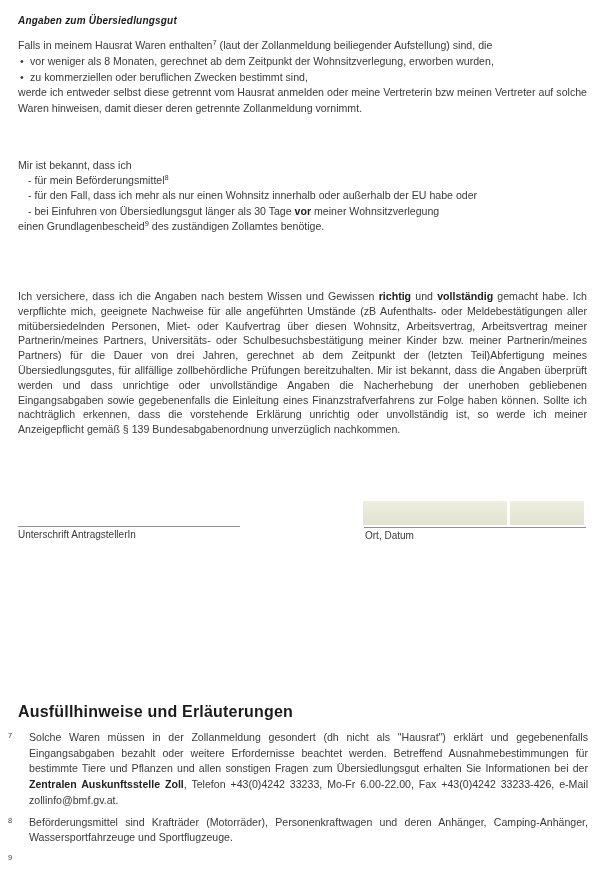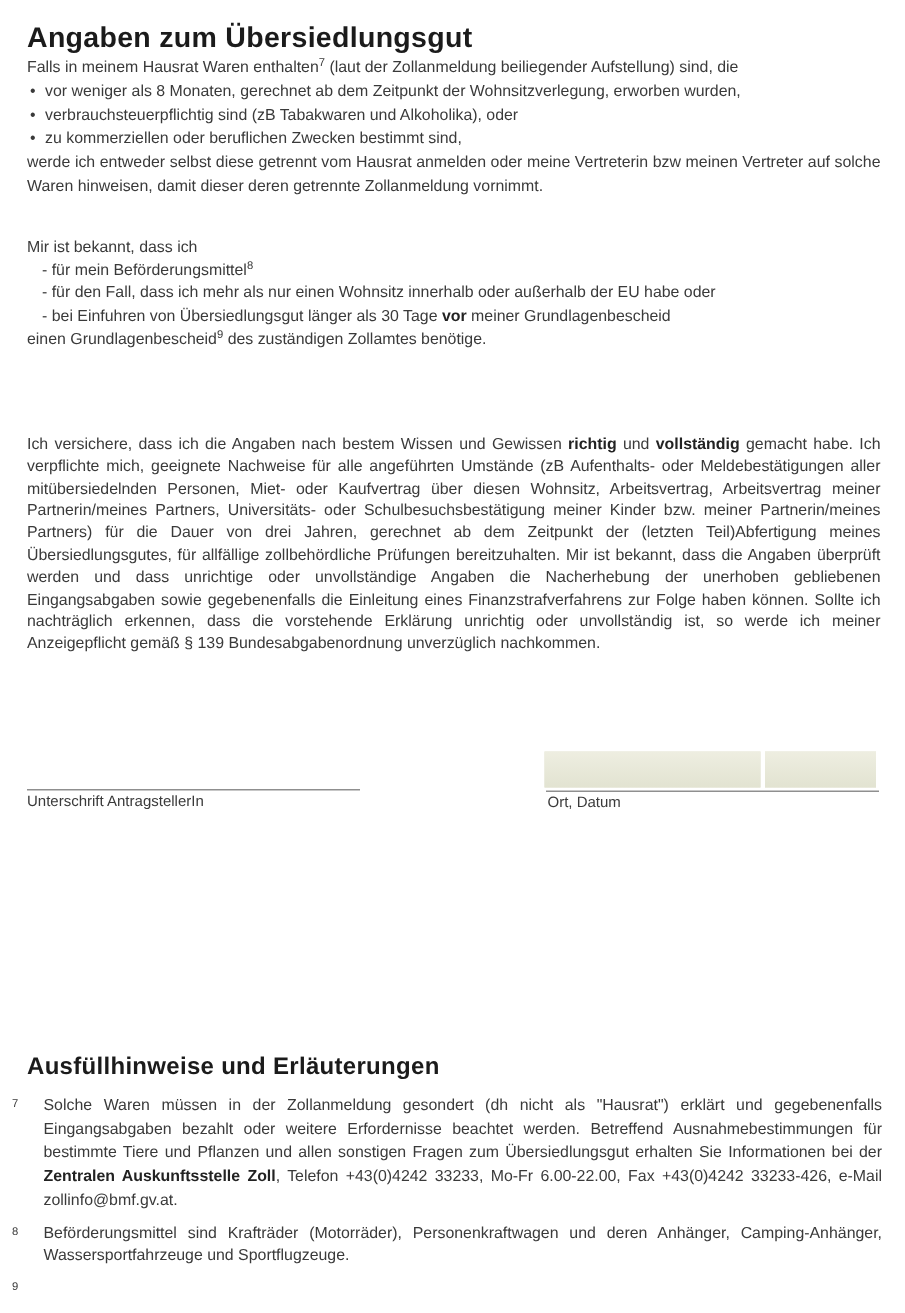--- a/index.html
+++ b/index.html
@@ -8,24 +8,25 @@
     width: 603px;
     height: 875px;
     background: #ffffff;
     font-family: "Liberation Sans", sans-serif;
     color: #333333;
     overflow: hidden;
   }
   .h1 {
     position: absolute;
     left: 18px;
-    font-size: 19px;
+    font-size: 10px;
     font-weight: bold;
     color: #1b1b1b;
     letter-spacing: 0.2px;
+    font-style: italic;
   }
   .body-txt { font-size: 10.6px; color: #3a3a3a; }
   .just { text-align: justify; }
   .b { font-weight: bold; color: #222222; }
   sup.fnref {
     font-size: 7.5px;
     vertical-align: 4px;
     line-height: 0;
   }
 
@@ -106,31 +107,30 @@
 <body>
 
 <div class="page">
 
   <div class="h1" style="top:15px;">Angaben zum Übersiedlungsgut</div>
 
   <div class="intro body-txt just">
     <span>Falls in meinem Hausrat Waren enthalten</span><sup class="fnref">7</sup><span> (laut der Zollanmeldung beiliegender Aufstellung) sind, die</span>
     <ul class="bullets">
       <li>vor weniger als 8 Monaten, gerechnet ab dem Zeitpunkt der Wohnsitzverlegung, erworben wurden,</li>
-      <li>verbrauchsteuerpflichtig sind (zB Tabakwaren und Alkoholika), oder</li>
       <li>zu kommerziellen oder beruflichen Zwecken bestimmt sind,</li>
     </ul>
     <div>werde ich entweder selbst diese getrennt vom Hausrat anmelden oder meine Vertreterin bzw meinen Vertreter auf solche Waren hinweisen, damit dieser deren getrennte Zollanmeldung vornimmt.</div>
   </div>
 
   <div class="bekannt body-txt">
     <div>Mir ist bekannt, dass ich</div>
     <div class="indent"><span>- für mein Beförderungsmittel</span><sup class="fnref">8</sup></div>
     <div class="indent">- für den Fall, dass ich mehr als nur einen Wohnsitz innerhalb oder außerhalb der EU habe oder</div>
-    <div class="indent"><span>- bei Einfuhren von Übersiedlungsgut länger als 30 Tage </span><span class="b">vor</span><span> meiner Grundlagenbescheid</span></div>
+    <div class="indent"><span>- bei Einfuhren von Übersiedlungsgut länger als 30 Tage </span><span class="b">vor</span><span> meiner Wohnsitzverlegung</span></div>
     <div><span>einen Grundlagenbescheid</span><sup class="fnref">9</sup><span> des zuständigen Zollamtes benötige.</span></div>
   </div>
 
   <div class="assurance body-txt just">
     <span>Ich versichere, dass ich die Angaben nach bestem Wissen und Gewissen </span><span class="b">richtig</span><span> und </span><span class="b">vollständig</span><span> gemacht habe. Ich verpflichte mich, geeignete Nachweise für alle angeführten Umstände (zB Aufenthalts- oder Meldebestätigungen aller mitübersiedelnden Personen, Miet- oder Kaufvertrag über diesen Wohnsitz, Arbeitsvertrag, Arbeitsvertrag meiner Partnerin/meines Partners, Universitäts- oder Schulbesuchsbestätigung meiner Kinder bzw. meiner Partnerin/meines Partners) für die Dauer von drei Jahren, gerechnet ab dem Zeitpunkt der (letzten Teil)Abfertigung meines Übersiedlungsgutes, für allfällige zollbehördliche Prüfungen bereitzuhalten. Mir ist bekannt, dass die Angaben überprüft werden und dass unrichtige oder unvollständige Angaben die Nacherhebung der unerhoben gebliebenen Eingangsabgaben sowie gegebenenfalls die Einleitung eines Finanzstrafverfahrens zur Folge haben können. Sollte ich nachträglich erkennen, dass die vorstehende Erklärung unrichtig oder unvollständig ist, so werde ich meiner Anzeigepflicht gemäß § 139 Bundesabgabenordnung unverzüglich nachkommen.</span>
   </div>
 
   <div class="sig-line" style="left:18px; top:526px; width:222px;"></div>
   <div class="sig-label" style="left:18px; top:529px;">Unterschrift AntragstellerIn</div>
 

